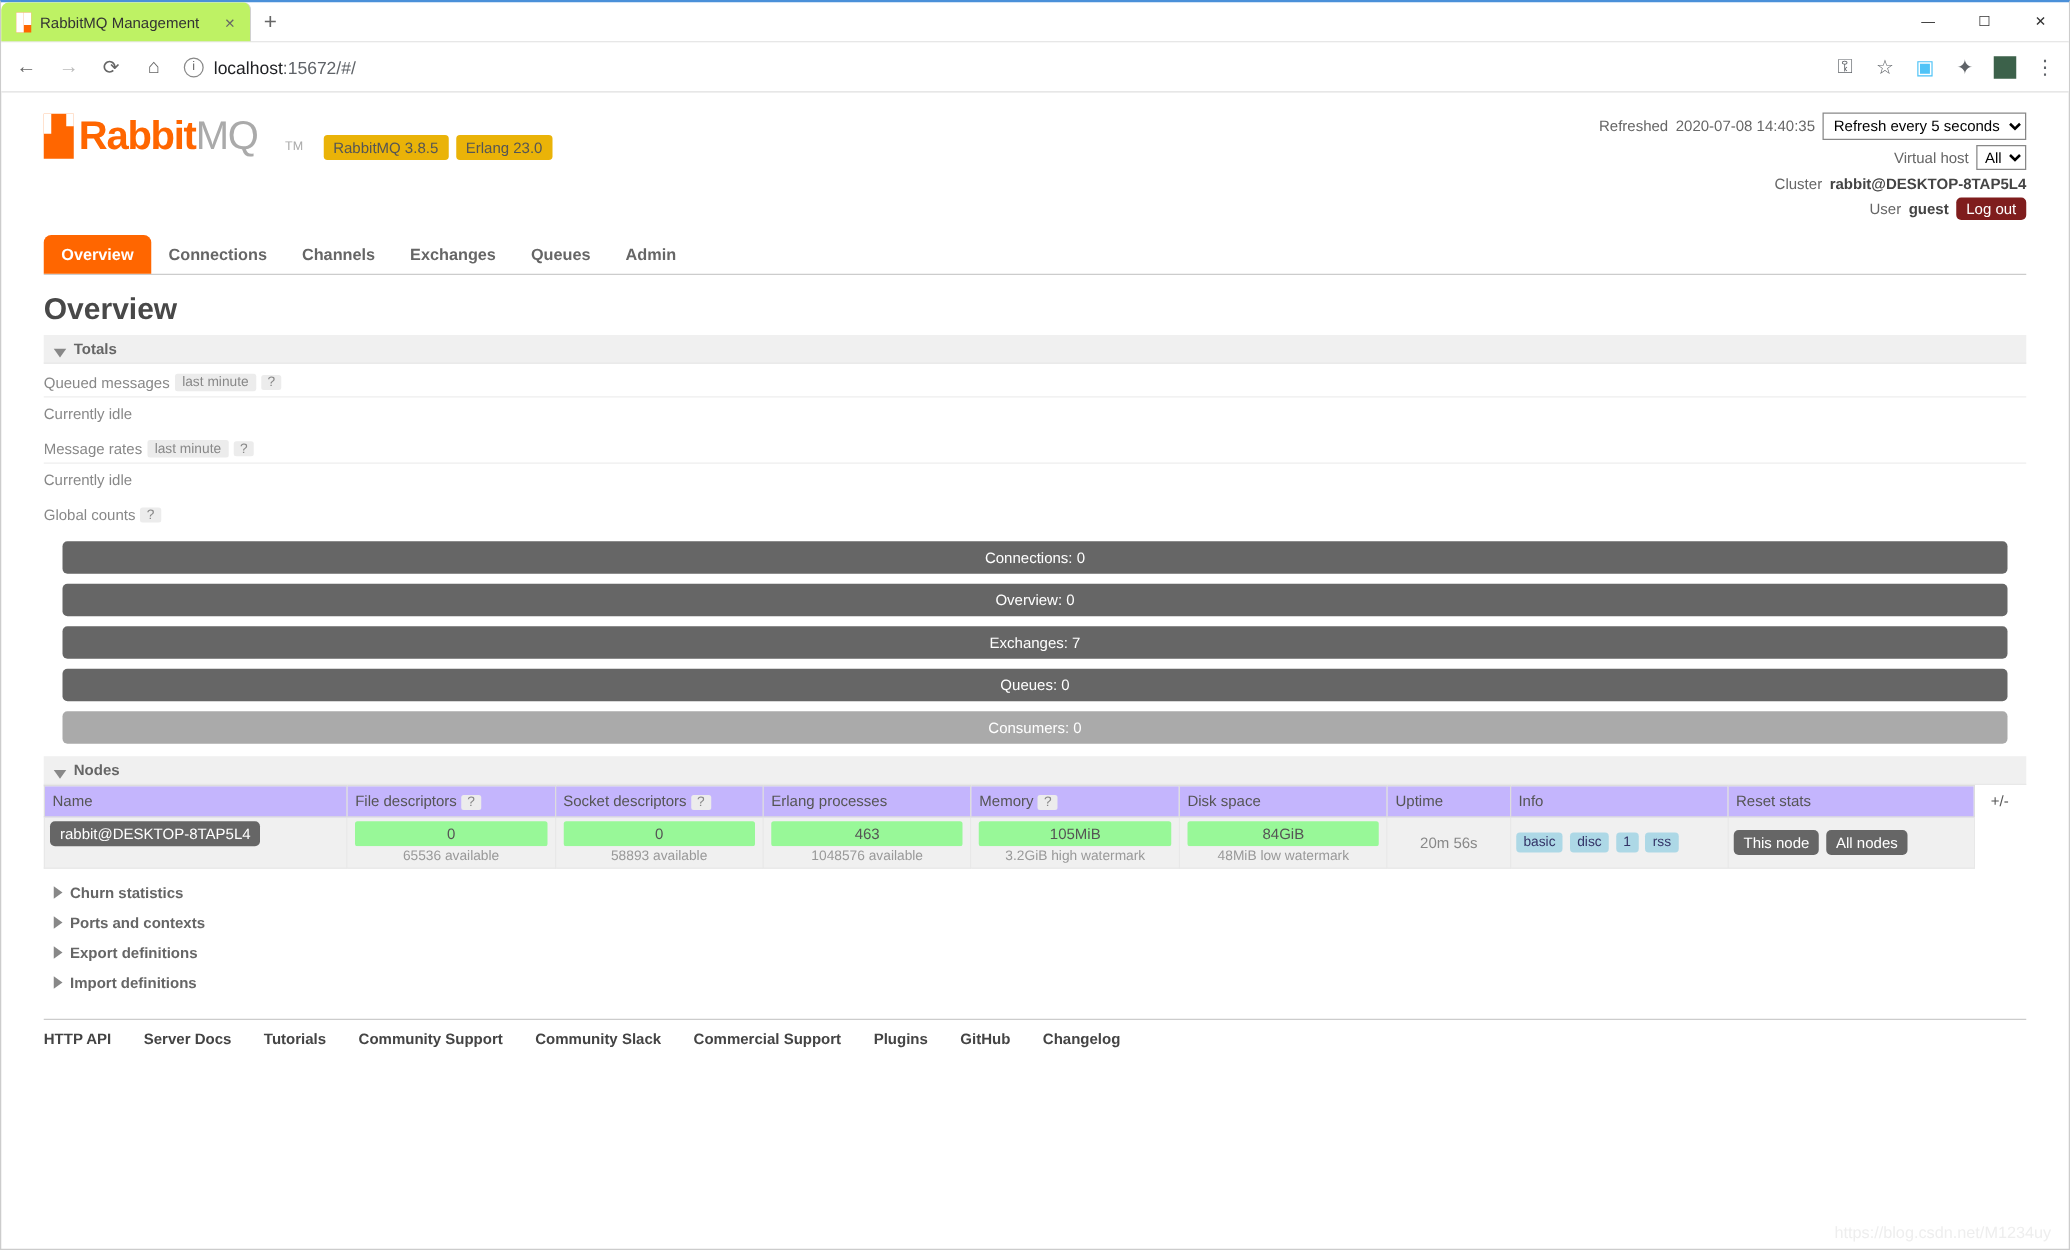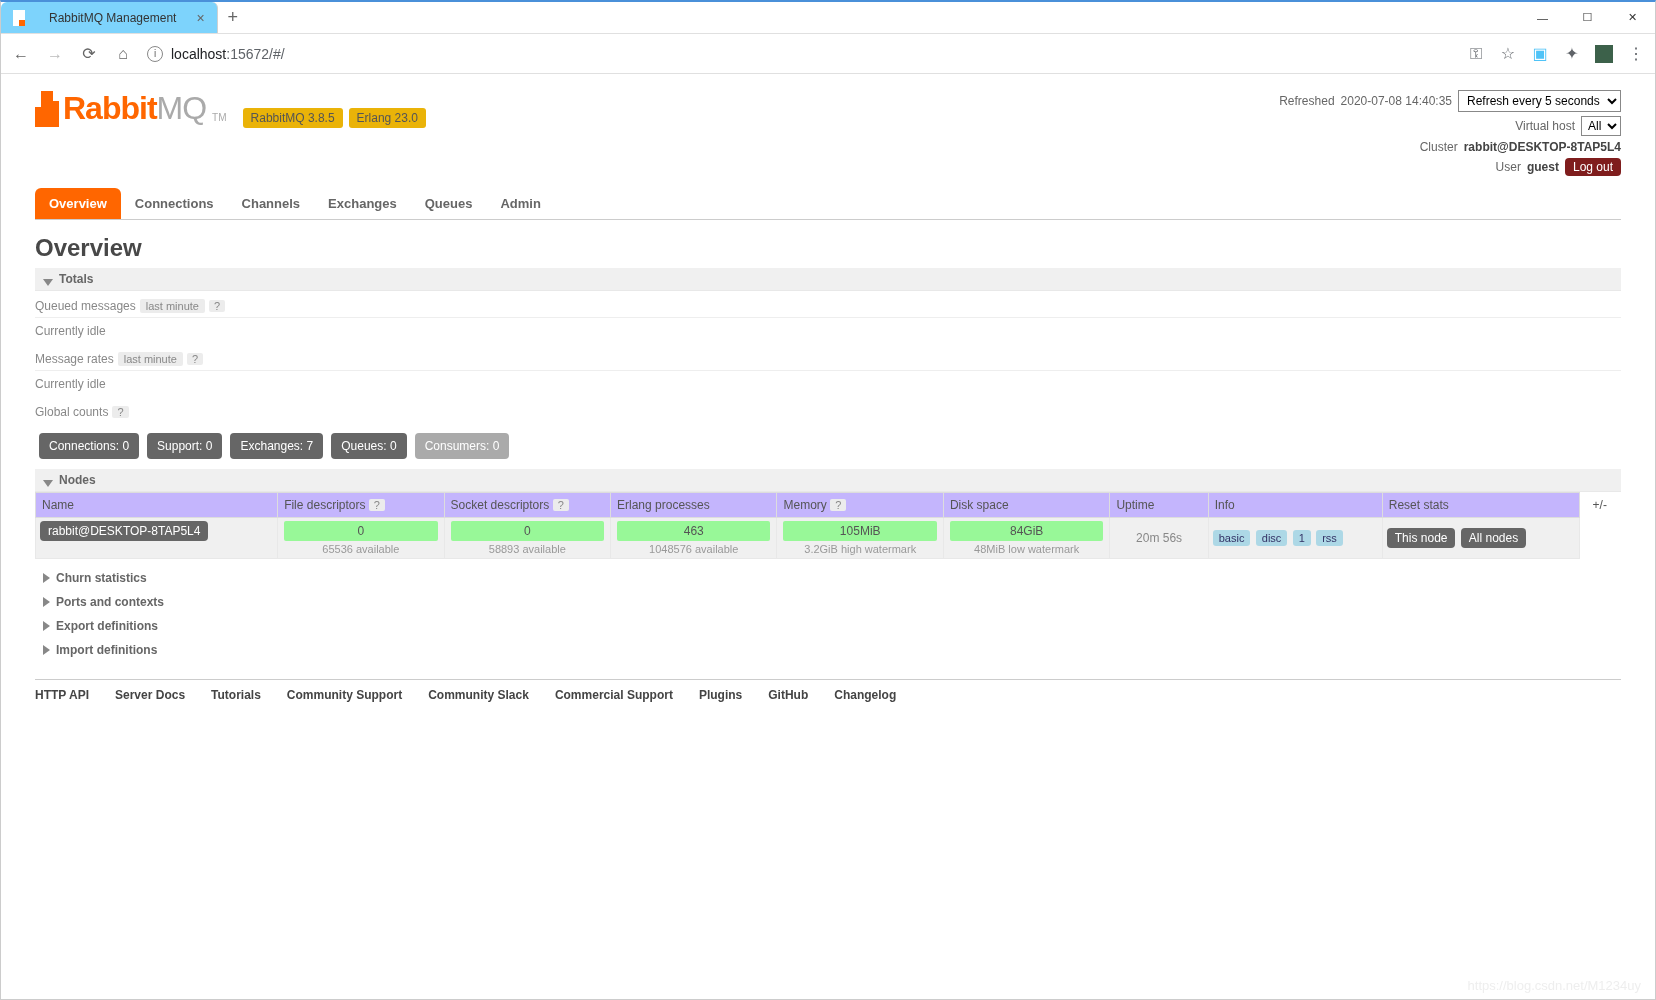--- a/index.html
+++ b/index.html
@@ -1,21 +1,21 @@
 <!DOCTYPE html>
 <html><head>
   <meta charset="utf-8">
   <style>
     * { box-sizing: border-box; margin: 0; padding: 0; }
     body { font-family: Verdana, Arial, sans-serif; font-size: 12px; background: #fff; color: #484848; }
 
     
     .browser-window { border: 1px solid #ccc; border-top: 2px solid #4a90d9; height: 1000px; display: flex; flex-direction: column; }
     .titlebar { height: 32px; background: #fff; display: flex; align-items: center; border-bottom: 1px solid #e0e0e0; }
-    .tab { display: flex; align-items: center; padding: 6px 12px; background: #7dd3fc; border-right: 1px solid #d0d0d0; height: 100%; gap: 20px; min-width: 200px; border-top-left-radius: 6px; border-top-right-radius: 6px; }
+    .tab { display: flex; align-items: center; padding: 6px 12px; background: #bef264; border-right: 1px solid #d0d0d0; height: 100%; gap: 3px; min-width: 200px; border-top-left-radius: 6px; border-top-right-radius: 6px; }
     .tab-favicon { width: 16px; height: 16px; }
     .tab-title { font-size: 12px; color: #333; flex: 1; }
     .tab-close { color: #666; cursor: pointer; font-size: 14px; }
     .new-tab-btn { padding: 4px 10px; color: #666; font-size: 18px; cursor: pointer; }
     .window-controls { margin-left: auto; display: flex; gap: 0; }
     .win-ctrl-btn { width: 45px; height: 32px; display: flex; align-items: center; justify-content: center; color: #333; cursor: pointer; font-size: 11px; }
 
     .addrbar { height: 40px; display: flex; align-items: center; padding: 0 10px; gap: 14px; border-bottom: 1px solid #e0e0e0; background: #fff; }
     .nav-btn { width: 20px; height: 20px; display: flex; align-items: center; justify-content: center; color: #666; cursor: pointer; font-size: 16px; }
     .nav-btn.disabled { color: #bbb; }
@@ -32,21 +32,21 @@
     .app-content { flex: 1; overflow: auto; padding: 16px 34px; position: relative; }
 
     .header-row { display: flex; align-items: flex-start; }
     .logo-block { display: flex; align-items: flex-end; gap: 4px; }
     .rabbit-icon { width: 24px; height: 36px; background: #f60; position: relative; display:inline-block; }
     .rabbit-icon::before { content: ""; position: absolute; top: 0; left: 0; width: 6px; height: 16px; background: #fff; }
     .rabbit-icon::after { content: ""; position: absolute; top: 0; right: 0; width: 6px; height: 10px; background: #fff; }
     .logo-text { font-size: 32px; font-weight: normal; letter-spacing: -1px; }
     .logo-text .rabbit-txt { color: #f60; font-weight: bold; }
     .logo-text .mq-txt { color: #aaa; }
-    .logo-tm { font-size: 10px; color: #aaa; margin-left: 2px; margin-bottom: 4px; }
+    .logo-tm { font-size: 10px; color: #aaa; margin-left: 18px; margin-bottom: 4px; }
 
     .version-badges { display: flex; gap: 6px; margin-left: 16px; align-items: center; margin-top: 18px; }
     .version-badge { background: #eab308; color: #555; padding: 3px 8px; border-radius: 3px; font-size: 12px; }
 
     .top-right { margin-left: auto; text-align: right; font-size: 12px; color: #666; }
     .top-right > div { margin-bottom: 4px; display: flex; align-items: center; justify-content: flex-end; gap: 6px; }
     .top-right b { color: #444; font-weight: bold; }
     .refresh-select { border: 1px solid #888; font-size: 12px; padding: 2px 4px; background: #fff; }
     .vhost-select { border: 1px solid #888; font-size: 12px; padding: 1px 2px; background: #fff; }
     .logout-btn { background: #7f1d1d; color: #fff; padding: 2px 8px; border-radius: 4px; border: none; cursor: pointer; font-size: 12px; }
@@ -65,21 +65,21 @@
     .triangle-down { display: inline-block; width: 0; height: 0; border-left: 5px solid transparent; border-right: 5px solid transparent; border-top: 7px solid #888; }
     .triangle-right { display: inline-block; width: 0; height: 0; border-top: 5px solid transparent; border-bottom: 5px solid transparent; border-left: 7px solid #888; }
 
     .sub-label { font-size: 12px; color: #888; padding: 8px 0 4px; border-bottom: 1px solid #eee; display: flex; align-items: center; gap: 4px; }
     .pill-grey { background: #ececec; color: #888; padding: 1px 6px; border-radius: 2px; font-size: 11px; }
     .qmark { background: #ececec; color: #888; padding: 0 5px; border-radius: 2px; font-size: 11px; cursor: help; }
 
     .idle-txt { font-size: 12px; color: #888; padding: 6px 0; }
 
     
-    .count-btns { display: flex; gap: 8px; margin: 10px 4px; }
+    .count-btns { display: flex; gap: 8px; margin: 10px 15px; flex-direction: column; }
     .count-btn { background: #666; color: #fff; padding: 6px 10px; border-radius: 4px; border: none; font-size: 12px; cursor: pointer; }
     .count-btn.muted { background: #aaa; }
 
     
     .nodes-table { width: 100%; border-collapse: collapse; font-size: 12px; }
     .nodes-table th { background: #c4b5fd; border: 1px solid #ddd; padding: 5px 6px; text-align: left; font-weight: normal; color: #555; }
     .nodes-table td { border: 1px solid #e8e8e8; padding: 3px 4px; text-align: center; color: #888; background: #f0f0f0; vertical-align: top; }
     .nodes-table td.left { text-align: left; }
     .node-name-badge { background: #666; color: #fff; padding: 3px 8px; border-radius: 4px; display: inline-block; font-size: 12px; }
     .green-bar { background: #98f898; color: #555; padding: 3px 0; border-radius: 2px; margin: 0 2px; }
@@ -209,21 +209,21 @@
       <div class="sub-label" style="border-bottom:none;">
         <span>Global counts</span>
         <span class="qmark">?</span>
       </div>
 
       <div class="count-btns">
         <button class="count-btn">
           <span>Connections:</span> <span>0</span>
         </button>
         <button class="count-btn">
-          <span>Support:</span> <span>0</span>
+          <span>Overview:</span> <span>0</span>
         </button>
         <button class="count-btn">
           <span>Exchanges:</span> <span>7</span>
         </button>
         <button class="count-btn">
           <span>Queues:</span> <span>0</span>
         </button>
         <button class="count-btn muted">
           <span>Consumers:</span> <span>0</span>
         </button>

